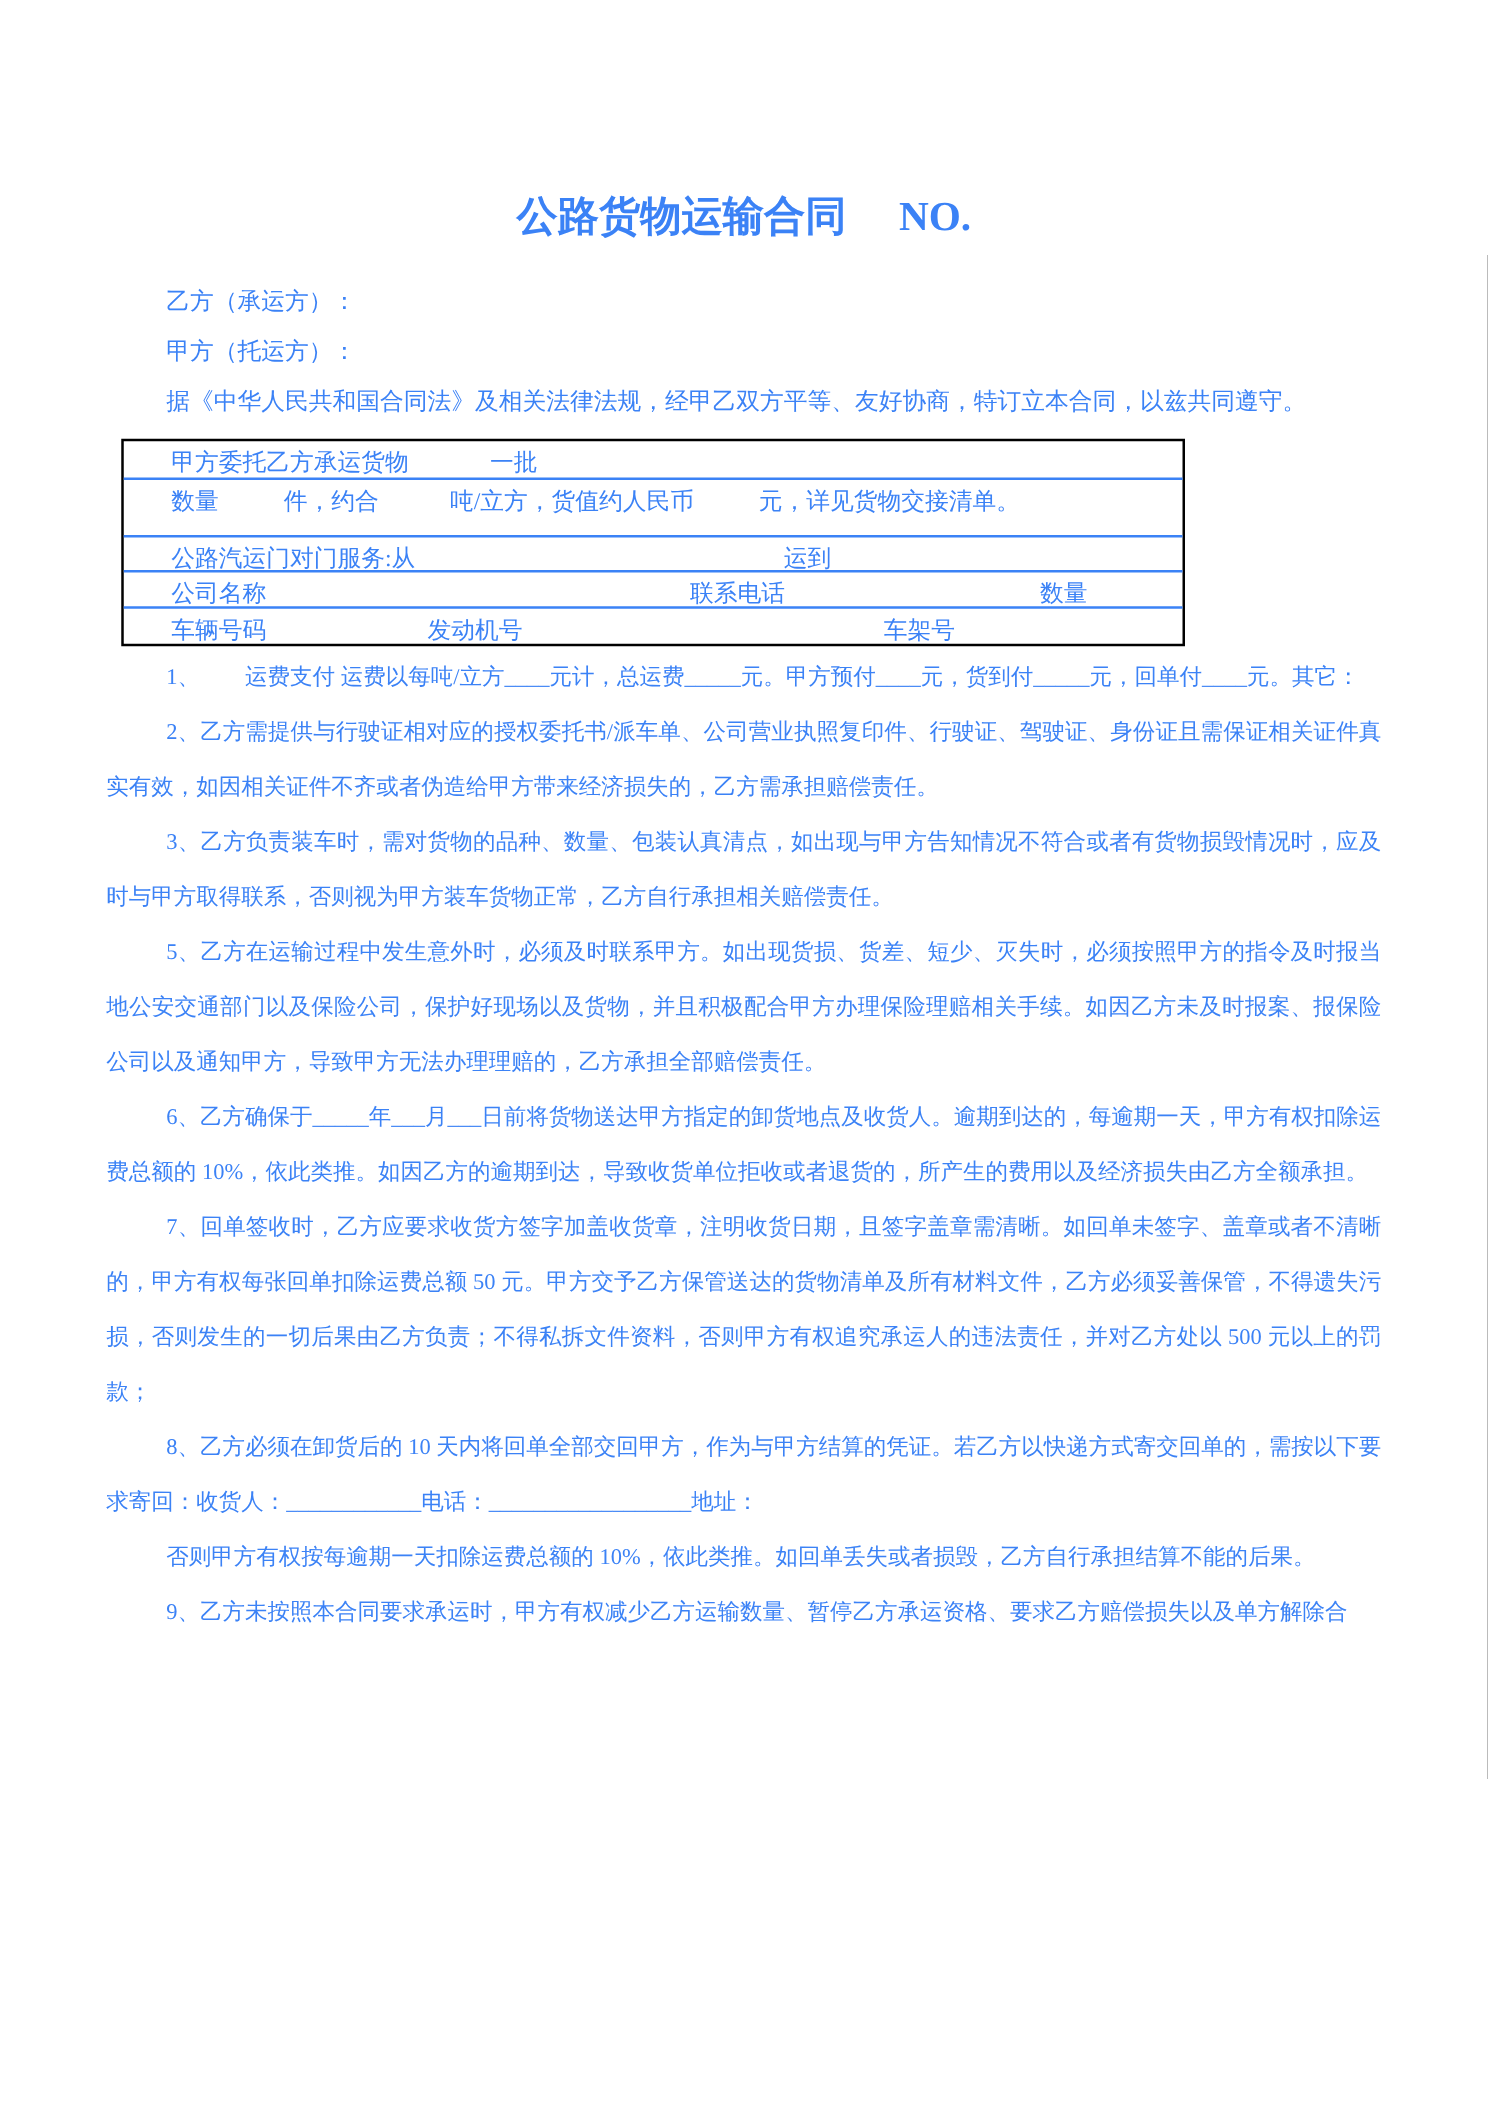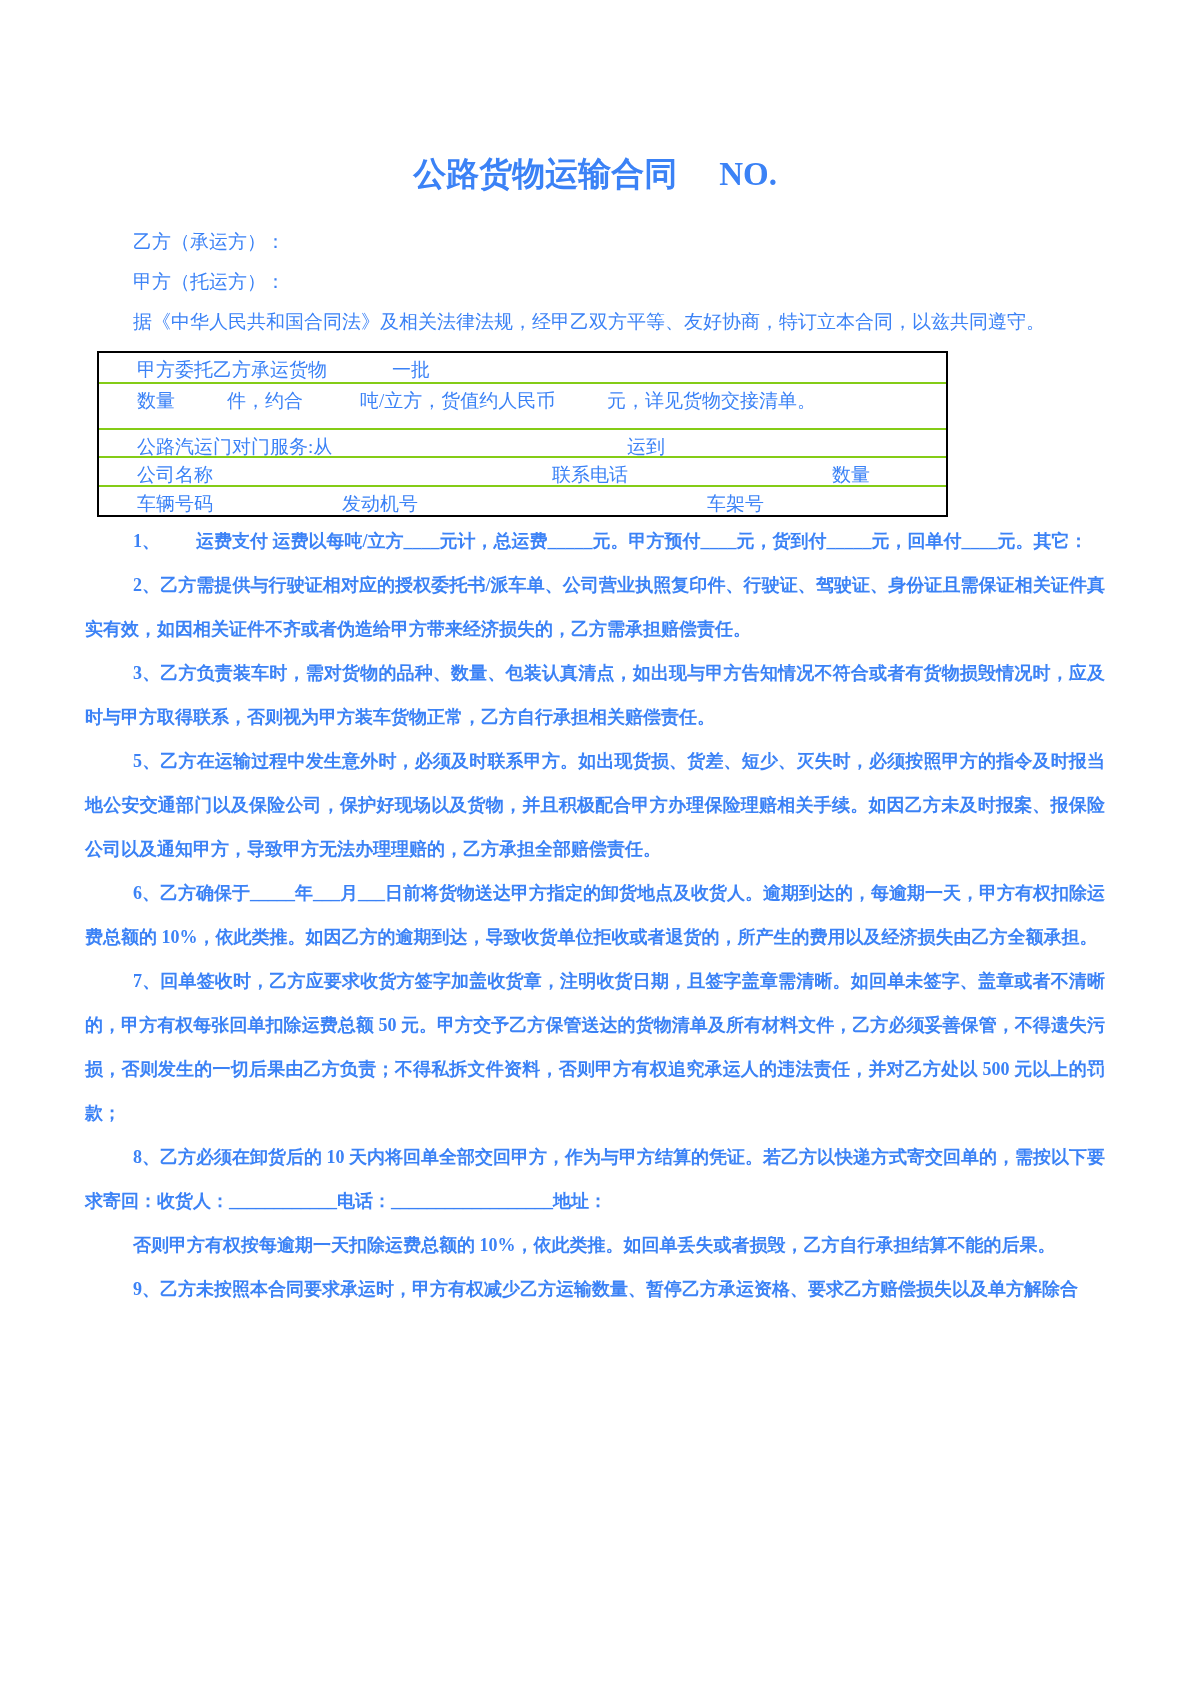--- a/index.html
+++ b/index.html
@@ -33,31 +33,31 @@
   }
   .freight-table{
     margin-left:12px;
     margin-top:9px;
     width:851px;
     border:2px solid #000;
     box-sizing:border-box;
   }
   .ft-row{
     position:relative;
-    border-bottom:2px solid #84cc16;
+    border-bottom:2px solid #3b82f6;
     font-size:19px;
   }
   .ft-row:last-child{border-bottom:none;text-align:center;}
   .ft-row .seg{position:absolute;top:4px;white-space:nowrap;}
   .r1{height:29px;}
   .r2{height:44px;}
   .r3{height:26px;}
   .r4{height:27px;}
   .r5{height:28px;}
-  .clauses{margin-top:2px;font-weight:bold;}
+  .clauses{margin-top:2px;}
   .clause{
     margin:0;
     font-size:18px;
     line-height:44px;
     text-indent:48px;
     text-align:justify;
   }
 </style>
 </head>
 <body>

